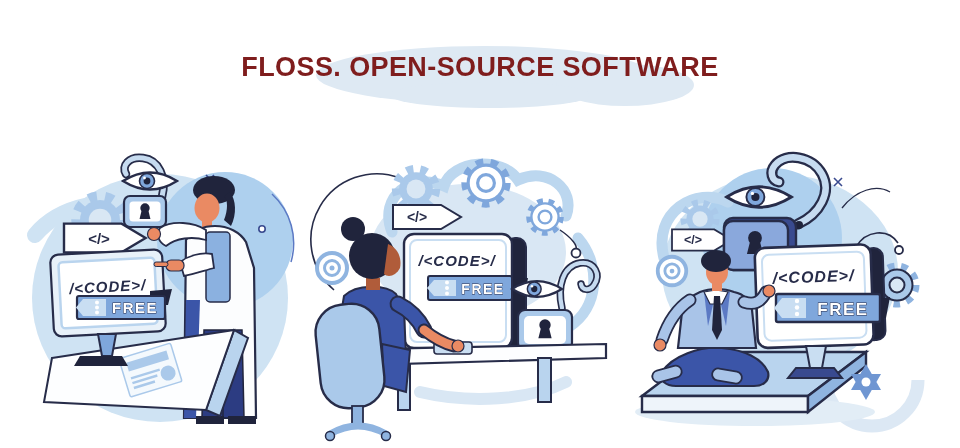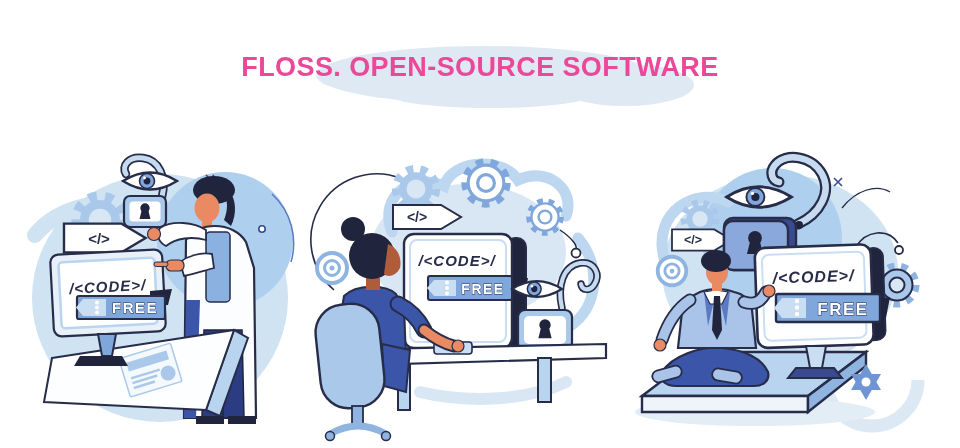--- a/index.html
+++ b/index.html
@@ -3,21 +3,21 @@
 <meta charset="utf-8">
 <style>
   html,body{margin:0;padding:0;background:#ffffff;}
   .stage{position:relative;width:960px;height:448px;background:#ffffff;overflow:hidden;
          font-family:"Liberation Sans",sans-serif;}
   .cloud{position:absolute;background:#dee9f3;border-radius:50%;}
   .c1{left:316px;top:46px;width:336px;height:58px;}
   .c2{left:556px;top:64px;width:138px;height:42px;}
   .c3{left:390px;top:82px;width:200px;height:26px;}
   h1.title{position:absolute;left:0;top:52px;width:100%;margin:0;text-align:center;
-      font-size:27px;font-weight:700;letter-spacing:.4px;color:#ec4899;}
+      font-size:27px;font-weight:700;letter-spacing:.4px;color:#7f1d1d;}
   svg{position:absolute;left:0;top:0;}
   svg text{font-family:"Liberation Sans",sans-serif;}
   .codeTxt{font-weight:700;font-style:italic;letter-spacing:1px;fill:#272c49;}
   .freeTxt{font-weight:700;letter-spacing:1.5px;fill:#ffffff;stroke:#272c49;paint-order:stroke;}
   .tagTxt{font-weight:700;fill:#272c49;}
 </style>
 </head>
 <body>
 
 <div class="stage">

